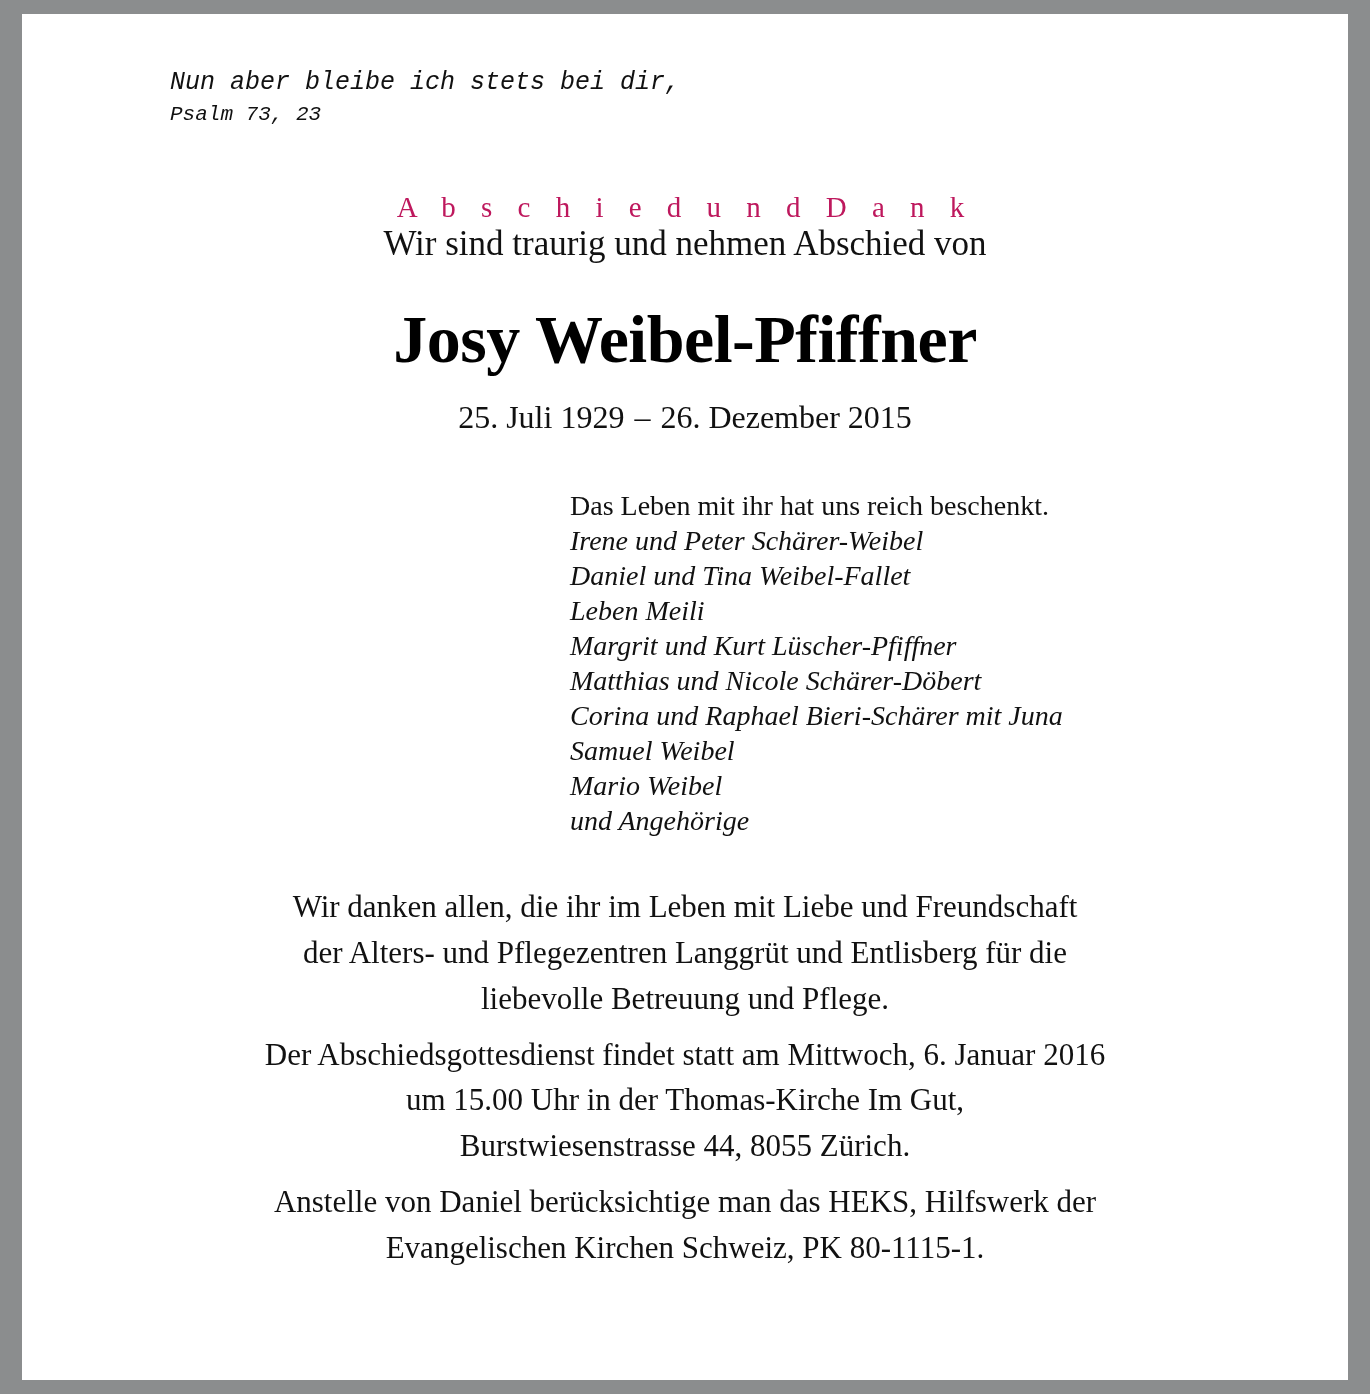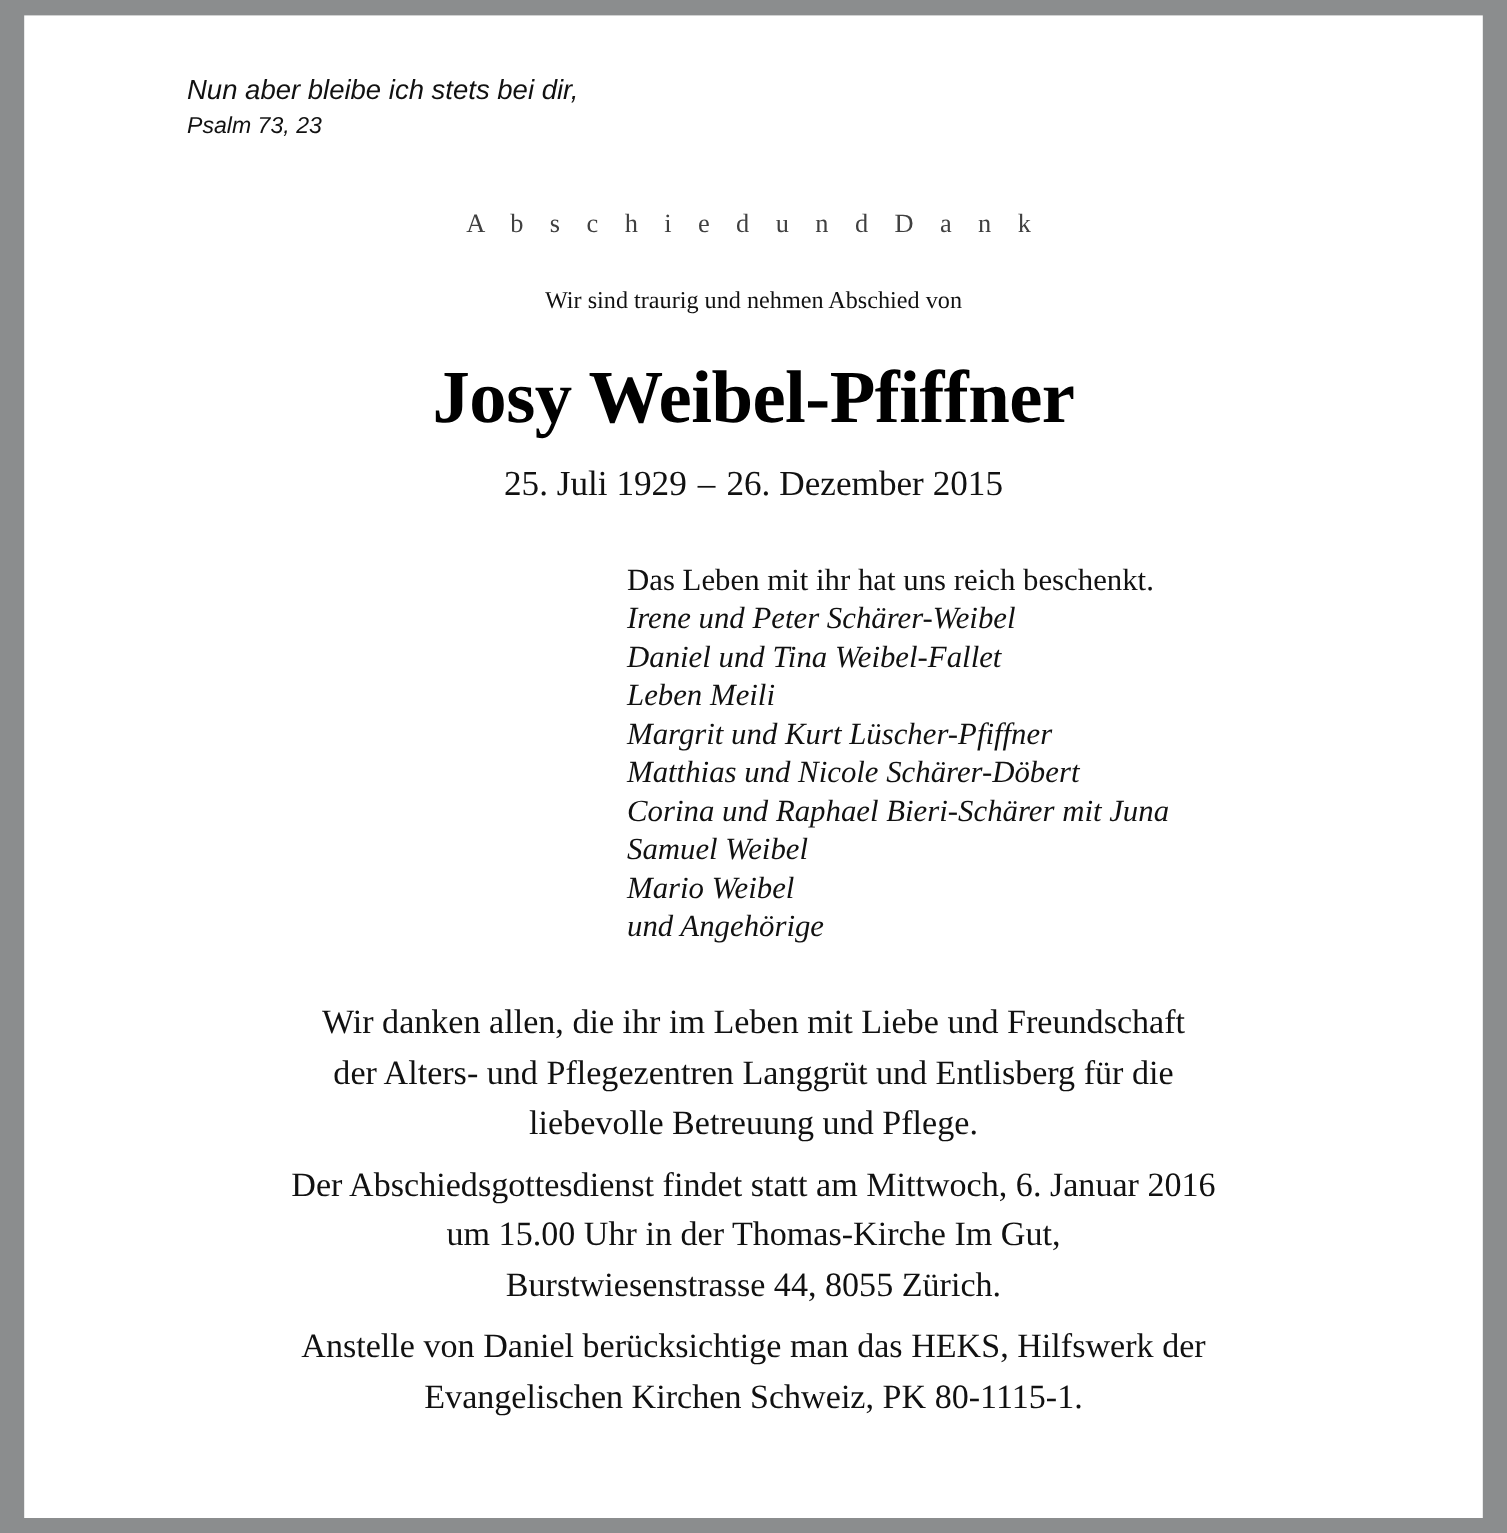--- a/index.html
+++ b/index.html
@@ -23,44 +23,43 @@
   }
   .card {
     background: #ffffff;
     width: 100%;
     height: 100%;
     box-sizing: border-box;
     position: relative;
     padding: 40px 60px 20px 60px;
   }
   .verse {
-    font-family: Liberation Sans, sans-serif;
+    font-family: Liberation Mono, monospace;
     font-style: italic;
     font-size: 25px;
     line-height: 1.33;
     color: #111;
     margin-left: 88px;
     margin-top: 12px;
   }
   .verse .ref {
     font-size: 21px;
     display: block;
     margin-top: 2px;
   }
   .heading {
     text-align: center;
-    font-size: 24px;
+    font-size: 29px;
     letter-spacing: 9px;
     margin-top: 62px;
-    color: #404040;
+    color: #be185d;
   }
   .subheading {
     text-align: center;
-    font-size: 22px;
-    margin-top: 42px;
+    font-size: 35px;
     color: #111;
   }
   .name {
     text-align: center;
     font-size: 68px;
     font-weight: bold;
     margin-top: 36px;
     letter-spacing: -0.5px;
     color: #000;
   }

